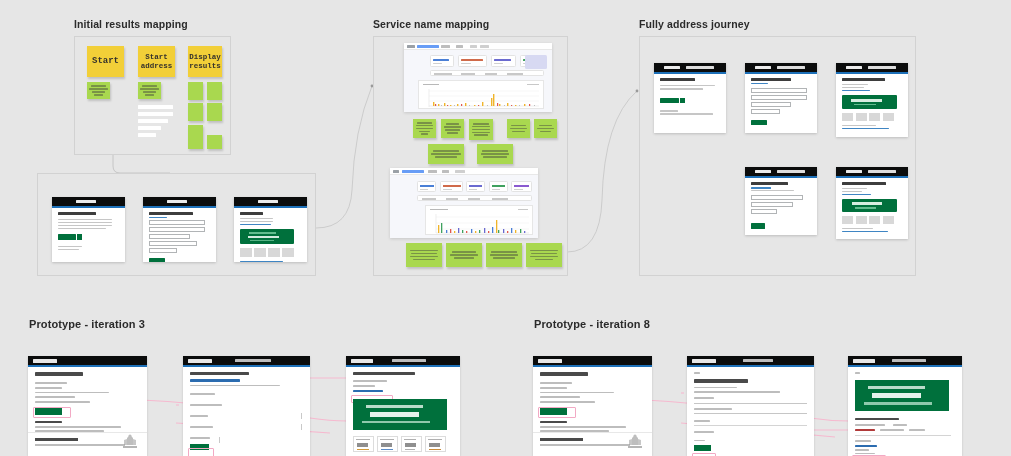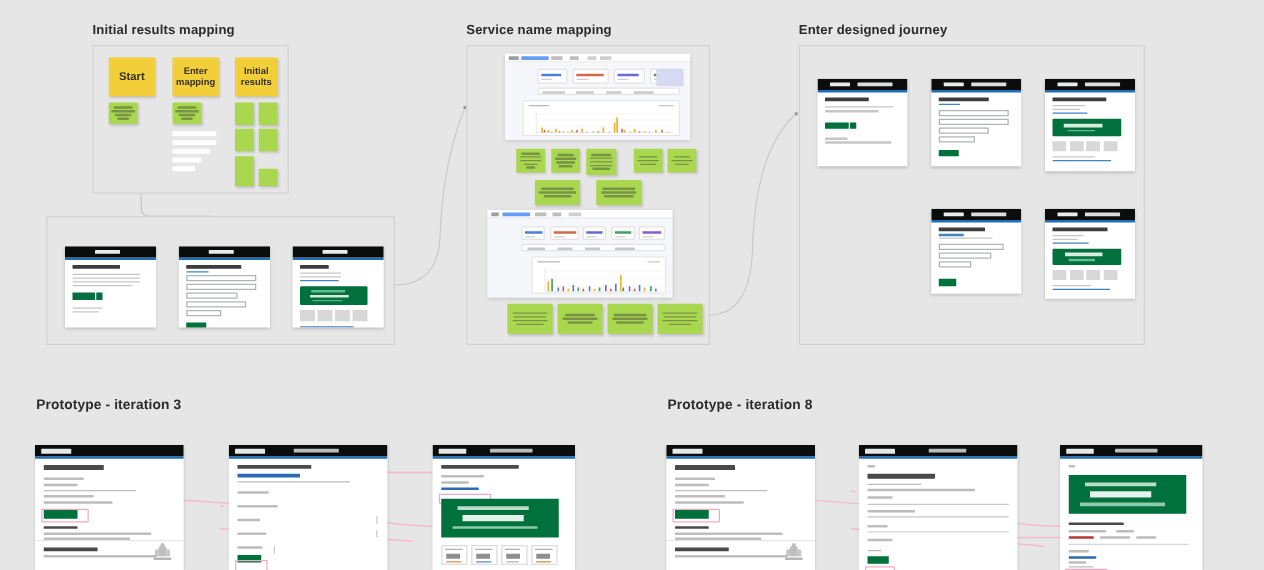--- a/index.html
+++ b/index.html
@@ -30,21 +30,21 @@
     position: absolute;
     box-shadow: 1px 1.5px 2px rgba(0,0,0,0.16);
     display: flex; align-items: center; justify-content: center;
     text-align: center;
     overflow: hidden;
   }
   .sticky.yellow { background: #f2cf38; }
   .sticky.green  { background: #a9d84f; }
   .sticky-label {
     font-size: 7.5px; font-weight: 600; color: #34312c;
-    line-height: 1.15; padding: 1px;
+    line-height: 1.15; padding: 1px; font-family: Liberation Mono, monospace;
   }
 
   
   .blurtext { width: 86%; }
   .blurtext i {
     display: block; height: 1.6px; background: #5d6a41;
     opacity: .62; margin: 1.3px auto; border-radius: .5px;
     filter: blur(.35px);
   }
   .white-ln { background: #ffffff; border-radius: .5px; position: absolute; }
@@ -98,21 +98,21 @@
 
   svg.overlay { position:absolute; left:0; top:0; width:1011px; height:456px; pointer-events:none; }
 </style>
 </head>
 <body>
 
 <div id="board">
 
   <div class="frame-title" style="left:74px; top:18px;">Initial results mapping</div>
   <div class="frame-title" style="left:373px; top:18px;">Service name mapping</div>
-  <div class="frame-title" style="left:639px; top:18px;">Enter designed journey</div>
+  <div class="frame-title" style="left:639px; top:18px;">Fully address journey</div>
   <div class="frame-title" style="left:29px; top:318px; font-size:11px;">Prototype - iteration 3</div>
   <div class="frame-title" style="left:534px; top:318px; font-size:11px;">Prototype - iteration 8</div>
 
   <svg class="overlay">
 
     <path d="M113,155 L113,166 Q113,173 120,173 L170,173" fill="none" stroke="#c2c2c2" stroke-width="0.9"></path>
 
     <path d="M316,228 Q350,228 352,190 Q354,130 372,86" fill="none" stroke="#c8c8c8" stroke-width="0.9"></path>
     <circle cx="372" cy="86" r="1.4" fill="#9a9a9a"></circle>
 
@@ -139,24 +139,24 @@
     <path d="M681,393 L684,393" fill="none" stroke="#f6b9cf" stroke-width="1.1"></path>
     <path d="M810,430 L849,430" fill="none" stroke="#f6b9cf" stroke-width="1.1"></path>
   </svg>
 
   <div class="frame" style="left:74px; top:36px; width:157px; height:119px;">
 
     <div class="sticky yellow" style="left:12px; top:9px; width:37px; height:31px;">
       <span class="sticky-label" style="font-size:9px;">Start</span>
     </div>
     <div class="sticky yellow" style="left:63px; top:9px; width:37px; height:31px;">
-      <span class="sticky-label">Enter mapping</span>
+      <span class="sticky-label">Start address</span>
     </div>
     <div class="sticky yellow" style="left:113px; top:9px; width:34px; height:31px;">
-      <span class="sticky-label">Initial results</span>
+      <span class="sticky-label">Display results</span>
     </div>
 
     <div class="sticky green" style="left:12px; top:45px; width:23px; height:17px;">
       <span class="blurtext">
         <i style="width:80%"></i>
           <i style="width:92%"></i>
           <i style="width:70%"></i>
           <i style="width:50%"></i>
       </span>
     </div>

